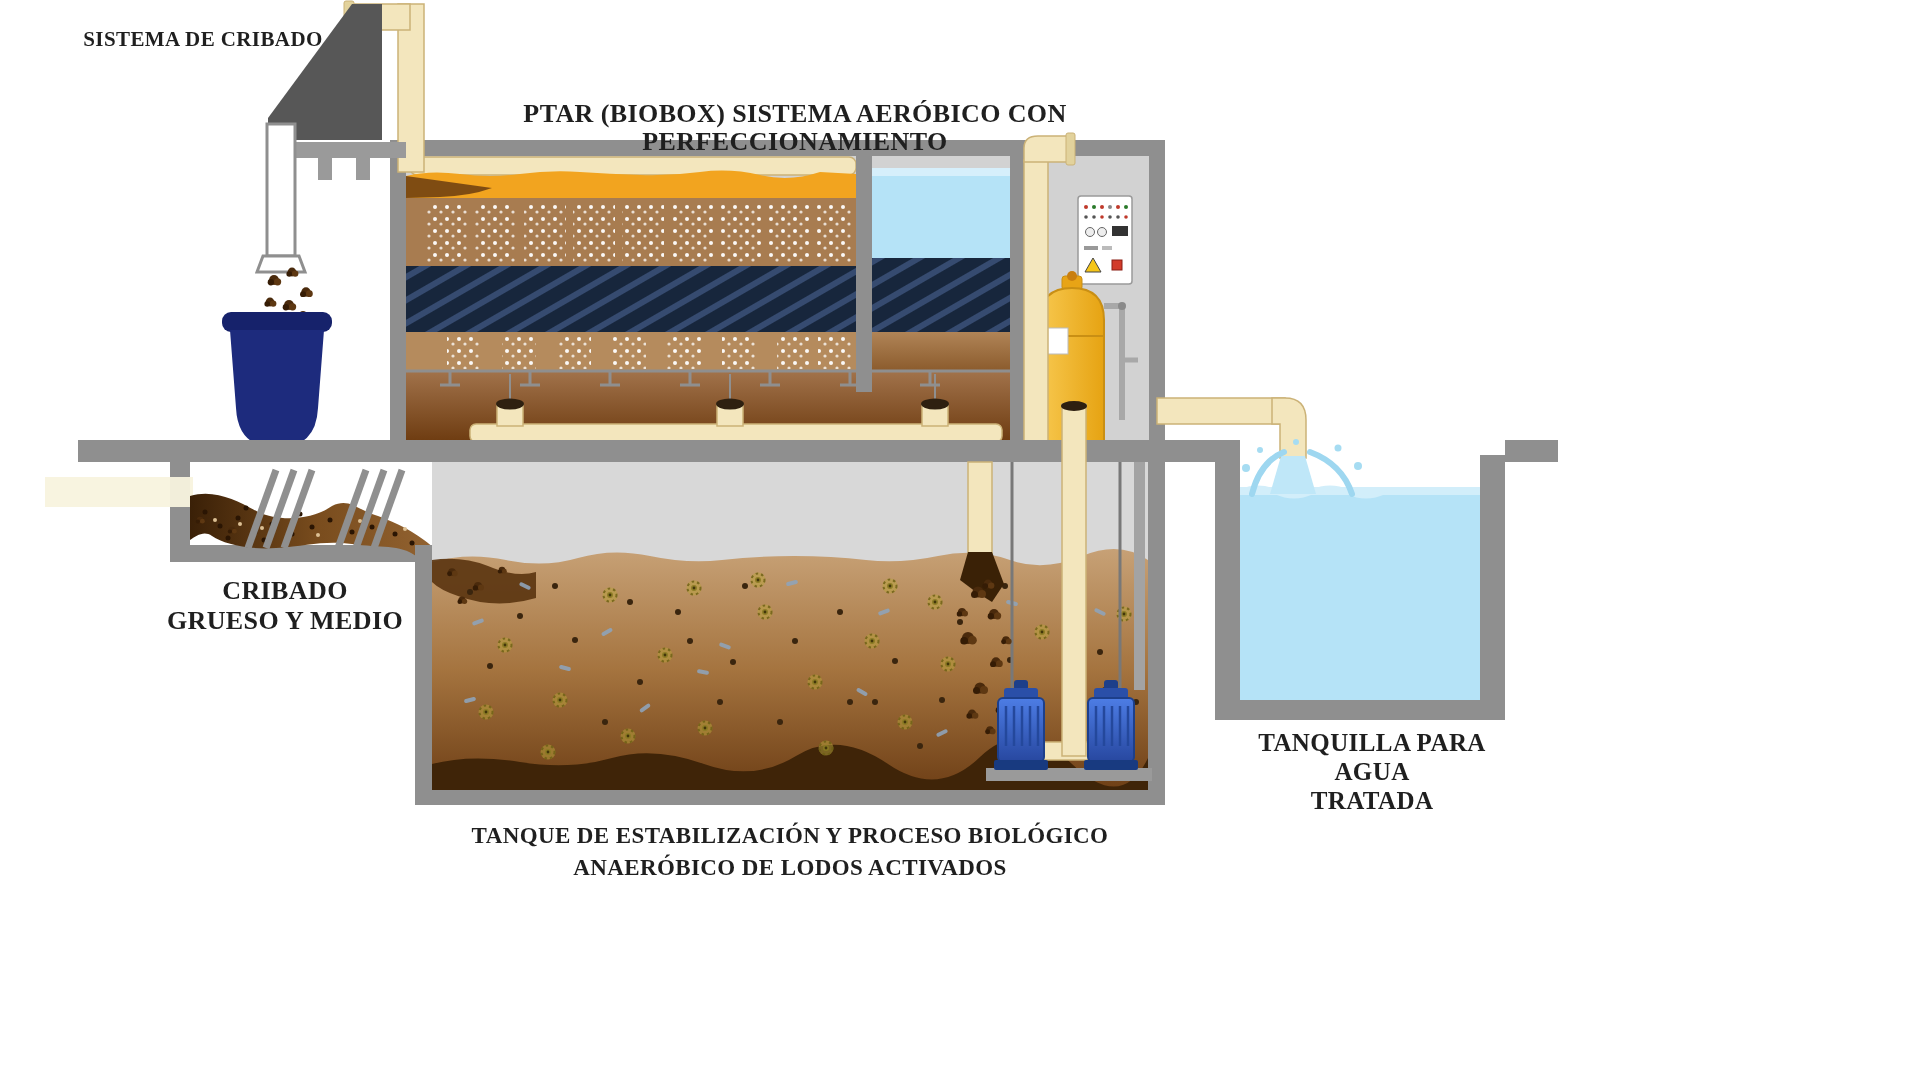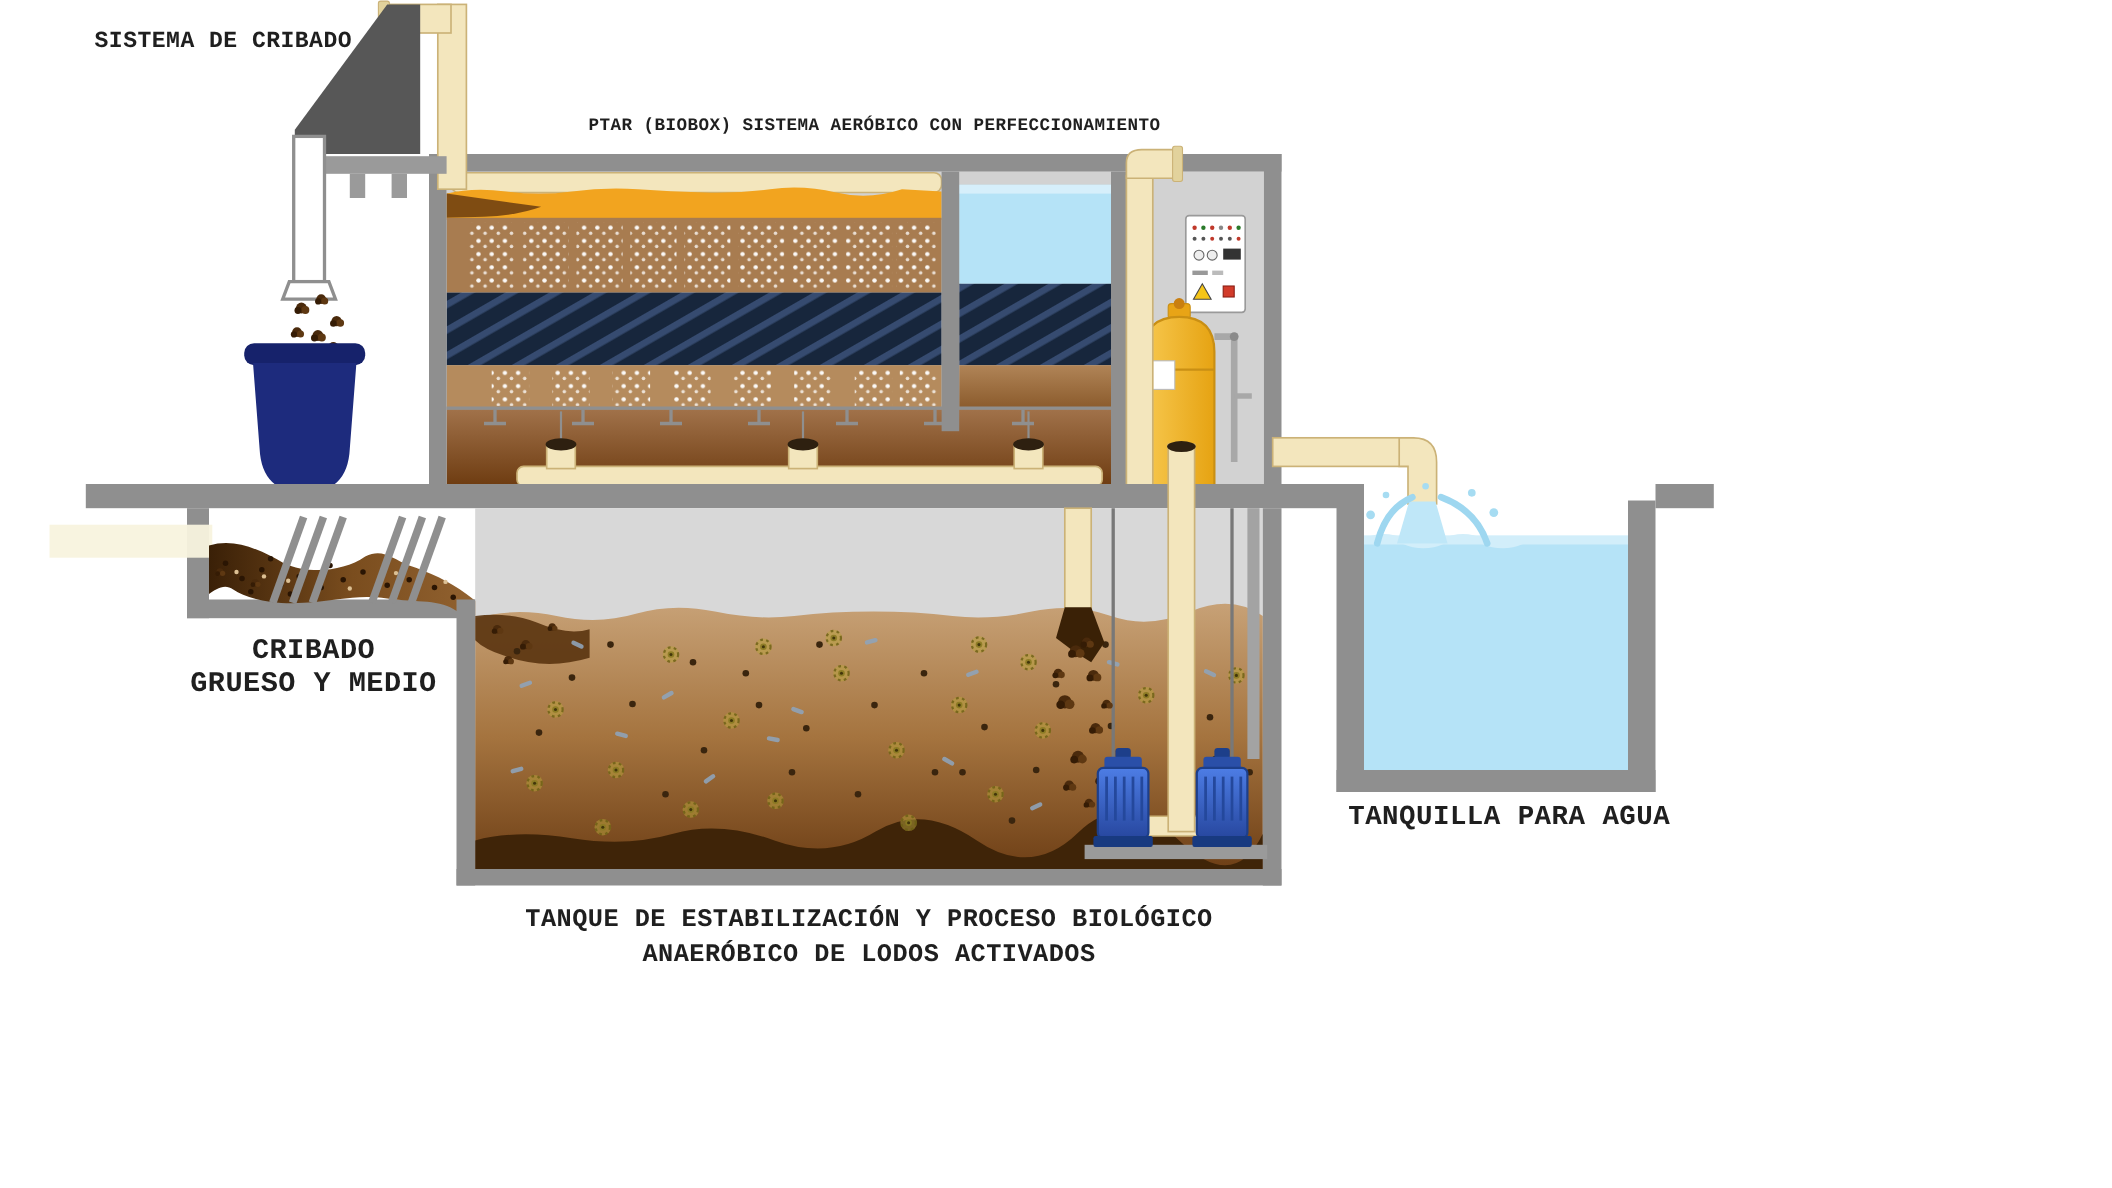--- a/index.html
+++ b/index.html
@@ -1,22 +1,22 @@
 <!DOCTYPE html>
 <html><head>
 <meta charset="utf-8">
 <style>
   html,body{margin:0;padding:0;background:#ffffff;}
   .stage{position:relative;width:1920px;height:1080px;background:#ffffff;overflow:hidden;
-         font-family:Liberation Mono, monospace;}
+         font-family:Liberation Serif, serif;}
   .stage svg{position:absolute;left:0;top:0;}
   .lbl{position:absolute;font-weight:700;color:#1f1f1f;text-align:center;letter-spacing:.4px;}
   .lbl span{display:block;}
   .lbl-fine{left:58px;top:24px;width:290px;font-size:21px;line-height:30px;}
-  .lbl-ptar{left:440px;top:100px;width:710px;font-size:16px;line-height:28px;}
+  .lbl-ptar{left:440px;top:100px;width:710px;font-size:26px;line-height:28px;}
   .lbl-coarse{left:150px;top:576px;width:270px;font-size:26px;line-height:30px;}
   .lbl-tanq{left:1222px;top:728px;width:300px;font-size:25px;line-height:29px;}
   .lbl-bottom{left:410px;top:820px;width:760px;font-size:23px;line-height:32px;}
 </style>
 </head>
 <body>
 
 <div class="stage">
 
 <svg width="1920" height="1080" viewBox="0 0 1920 1080">
@@ -406,19 +406,20 @@
 </div>
 <div class="lbl lbl-ptar">
   <span>PTAR (BIOBOX) SISTEMA AERÓBICO CON PERFECCIONAMIENTO</span>
 </div>
 <div class="lbl lbl-coarse">
   <span>CRIBADO</span>
   <span>GRUESO Y MEDIO</span>
 </div>
 <div class="lbl lbl-tanq">
   <span>TANQUILLA PARA AGUA</span>
+  <span>TRATADA</span>
 </div>
 <div class="lbl lbl-bottom">
   <span>TANQUE DE ESTABILIZACIÓN Y PROCESO BIOLÓGICO</span>
   <span>ANAERÓBICO DE LODOS ACTIVADOS</span>
 </div>
 
 </div>
 
 </body></html>

